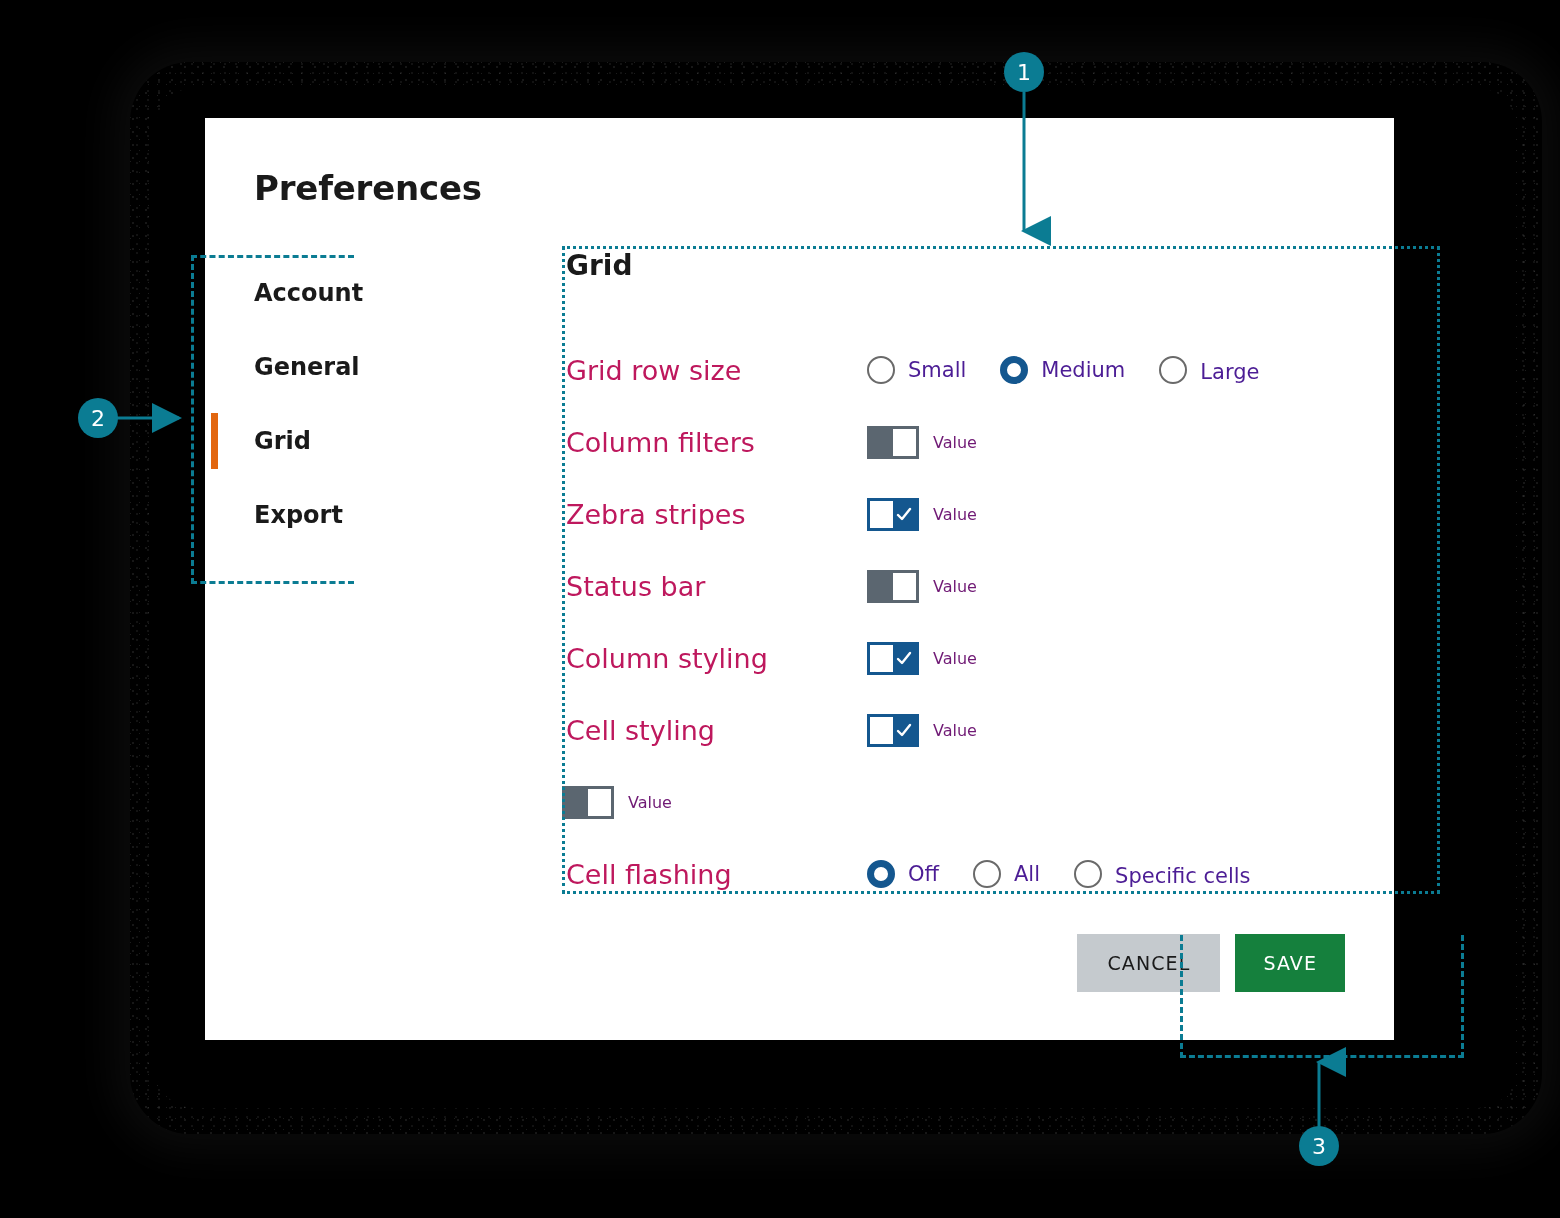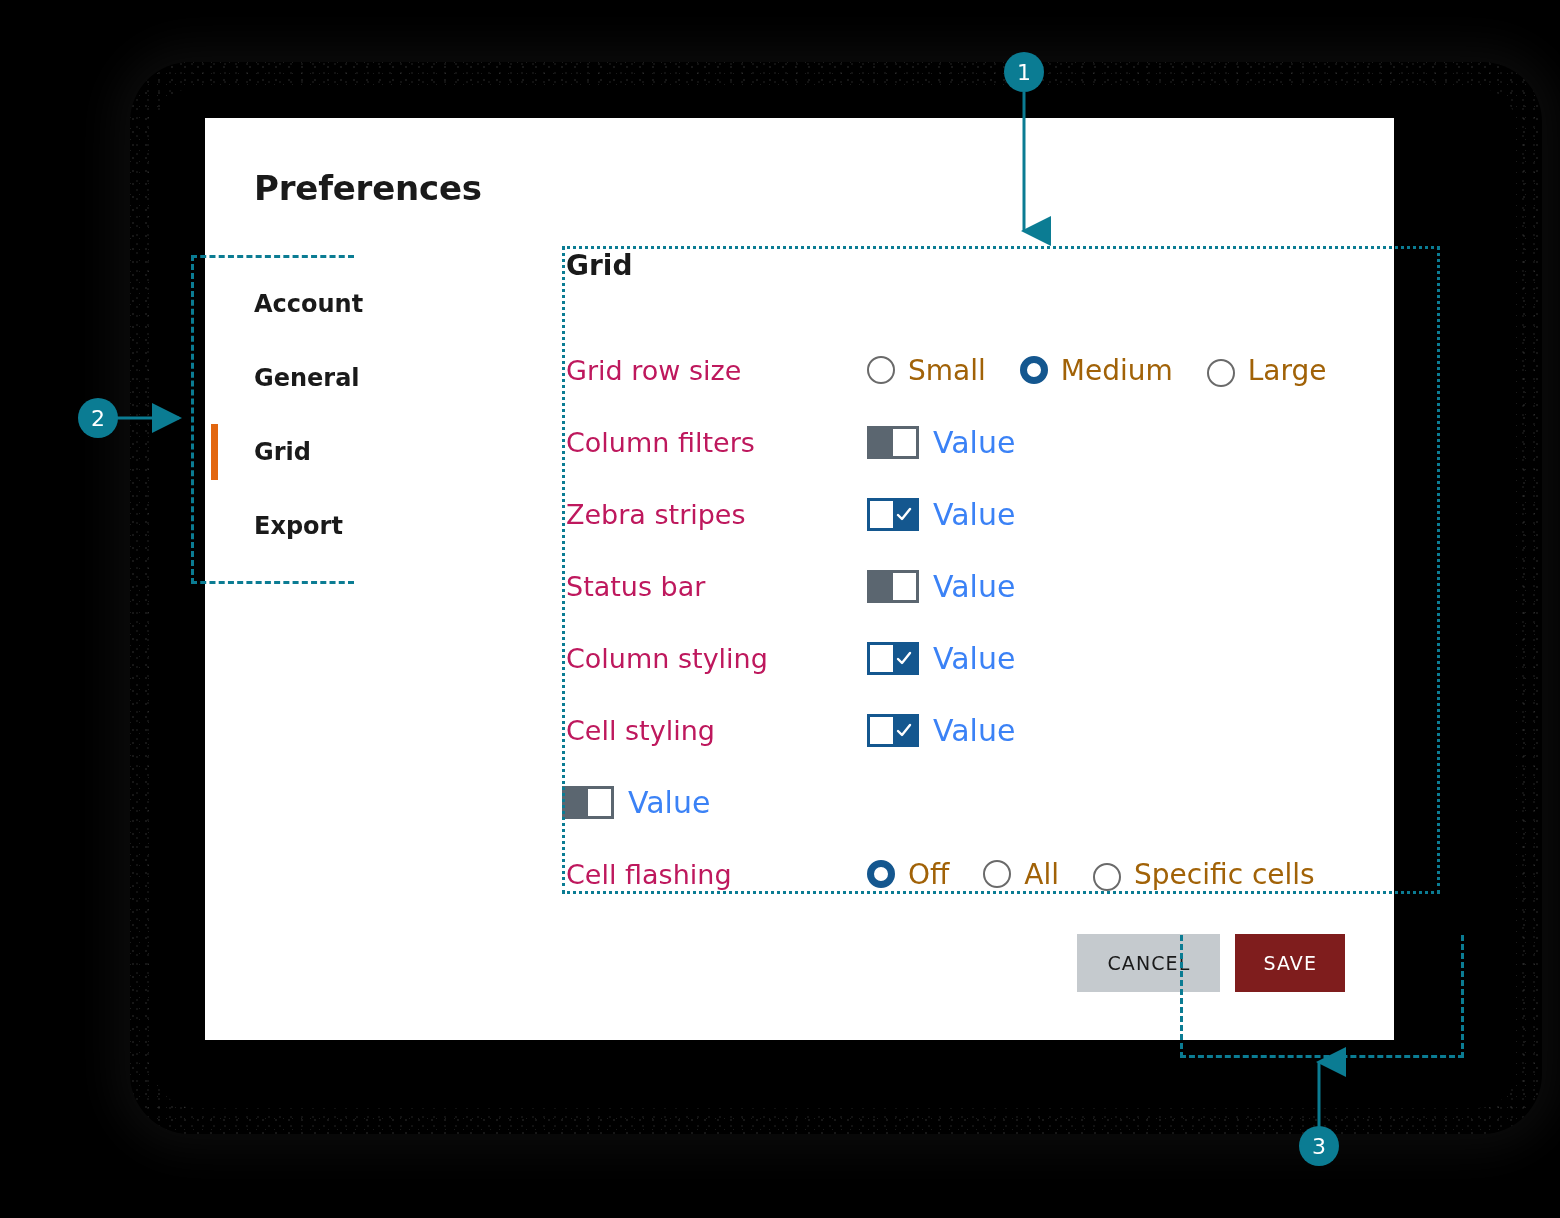--- a/index.html
+++ b/index.html
@@ -58,21 +58,21 @@
     font-size: 34px;
     font-weight: 600;
     color: #1a1a1a;
     letter-spacing: -0.2px;
   }
 
   
   .sidebar {
     position: absolute;
     left: 0px;
-    top: 149px;
+    top: 138px;
     width: 350px;
   }
   .nav-item {
     position: relative;
     height: 74px;
     display: flex;
     align-items: center;
     padding-left: 49px;
     font-size: 24px;
     font-weight: 600;
@@ -140,22 +140,22 @@
     box-sizing: border-box;
     margin-right: 13px;
     background: #fff;
     flex: 0 0 28px;
   }
   .radio-opt.sel .radio-dot {
     border: 7px solid #14578f;
     background: #fff;
   }
   .radio-label {
-    font-size: 28px;
-    color: #a16207;
+    font-size: 21px;
+    color: #4c1d95;
     white-space: nowrap;
   }
 
   
   .switch {
     width: 52px;
     height: 33px;
     box-sizing: border-box;
     border: 3px solid #5b6670;
     background: #fff;
@@ -183,22 +183,22 @@
   .switch .check {
     position: absolute;
     right: 4px;
     top: 4px;
     width: 16px;
     height: 19px;
     display: none;
   }
   .switch.on .check { display: block; }
   .switch-value {
-    font-size: 30px;
-    color: #3b82f6;
+    font-size: 16px;
+    color: #701a75;
   }
 
   
   .footer {
     position: absolute;
     right: 49px;
     bottom: 48px;
     display: flex;
     align-items: center;
   }
@@ -213,21 +213,21 @@
     border: none;
     cursor: pointer;
   }
   .btn-cancel {
     background: #c5cace;
     color: #1a1a1a;
     padding: 0 30px;
     margin-right: 15px;
   }
   .btn-save {
-    background: #7f1d1d;
+    background: #15803d;
     color: #ffffff;
     padding: 0 28px;
   }
 
   
   .ann-box {
     position: absolute;
     pointer-events: none;
   }
   .dotted-box {

